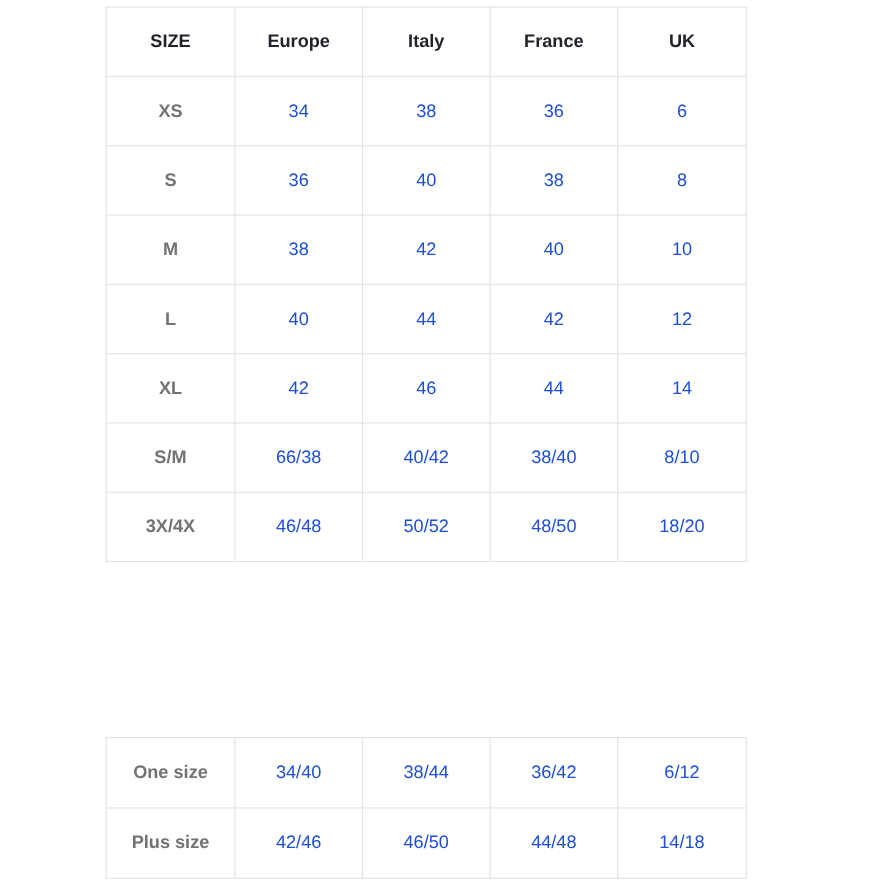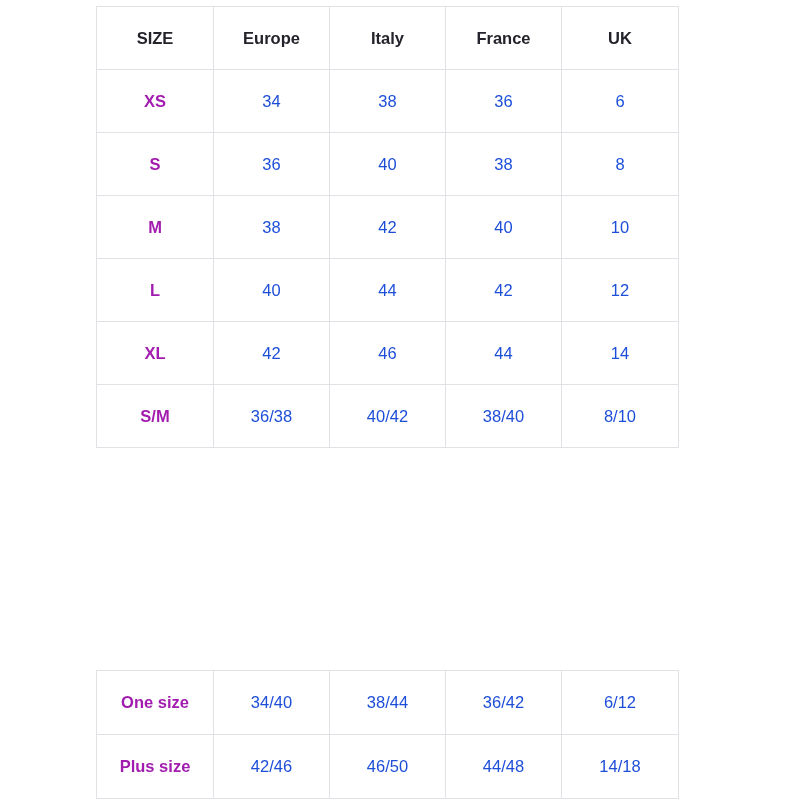--- a/index.html
+++ b/index.html
@@ -52,21 +52,21 @@
     padding: 0;
   }
   table.size-table th {
     font-weight: 700;
     font-size: 16.5px;
     color: #23232b;
     margin-left: 48px;
   }
   table.size-table td.rowlabel {
     font-weight: 700;
-    color: #a21caf;
+    color: #737373;
   }
   table.size-table.compact td {
     height: 63px;
   }
   table.size-table.compact td.rowlabel {
     font-size: 16.5px;
   }
 </style>
 </head>
 <body>
@@ -122,24 +122,31 @@
         </tr>
         <tr>
           <td class="rowlabel">XL</td>
           <td>42</td>
           <td>46</td>
           <td>44</td>
           <td>14</td>
         </tr>
         <tr>
           <td class="rowlabel">S/M</td>
-          <td>36/38</td>
+          <td>66/38</td>
           <td>40/42</td>
           <td>38/40</td>
           <td>8/10</td>
+        </tr>
+        <tr>
+          <td class="rowlabel">3X/4X</td>
+          <td>46/48</td>
+          <td>50/52</td>
+          <td>48/50</td>
+          <td>18/20</td>
         </tr>
       </tbody>
     </table>
   </div>
 
   <div class="chart-wrap second">
     <table class="size-table compact">
       <colgroup>
         <col class="c0">
           <col class="c1">

